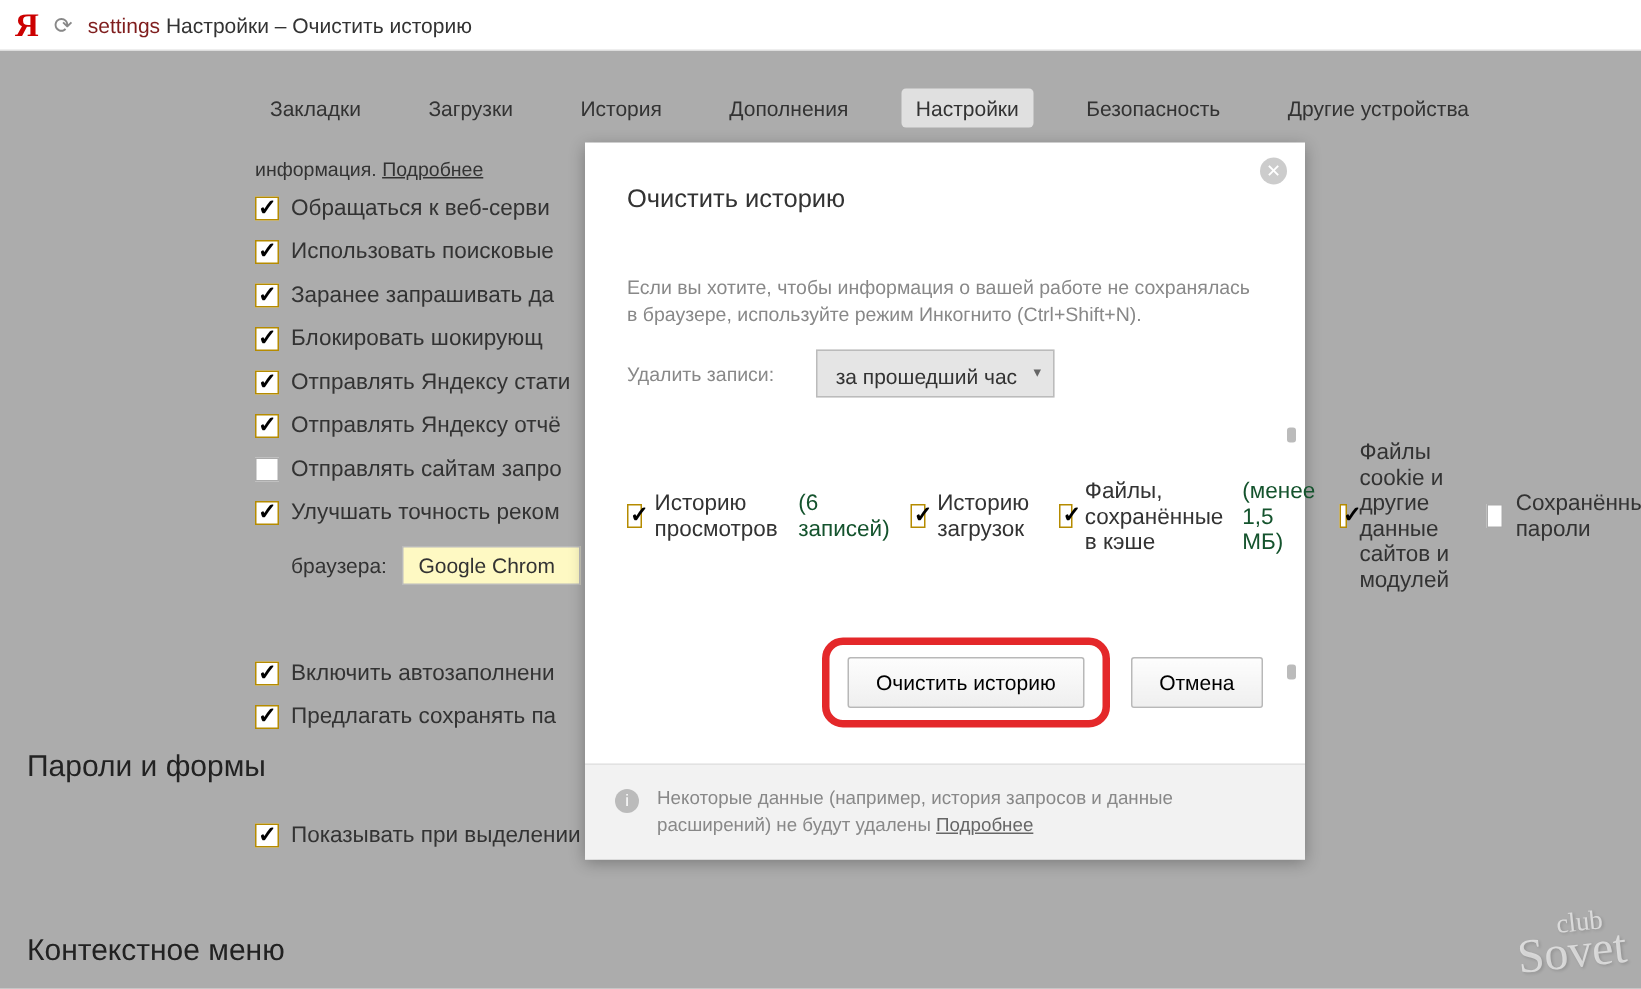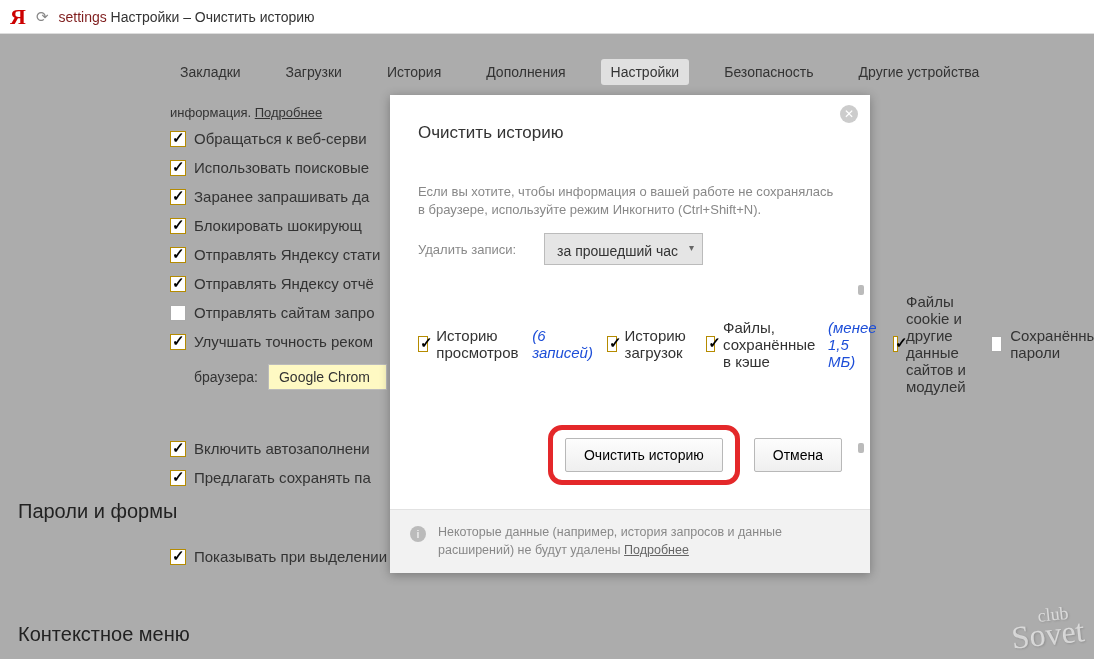--- a/index.html
+++ b/index.html
@@ -40,21 +40,21 @@
 .dialog { position: absolute; top: 95px; left: 390px; width: 480px; background: #fff; box-shadow: 0 2px 10px rgba(0,0,0,0.3); }
 .dlg-close { position: absolute; top: 10px; right: 12px; width: 18px; height: 18px; border-radius: 50%; background: #ccc; color: #fff; font-size: 12px; text-align: center; line-height: 18px; cursor: pointer; }
 .dlg-pad { padding: 28px 28px 10px 28px; }
 .dlg-title { font-size: 17px; color: #333; margin-bottom: 40px; }
 .dlg-note { font-size: 13px; color: #888; line-height: 1.4; margin-bottom: 14px; }
 .dlg-range { display: flex; align-items: center; gap: 28px; margin-bottom: 28px; font-size: 13px; color: #888; }
 .sel-range { border: 1px solid #bbb; padding: 9px 24px 5px 12px; position: relative; font-size: 14px; color: #333; background: #e5e5e5; }
 .sel-range .car { position: absolute; right: 8px; top: 8px; font-size: 10px; color: #666; }
 .dlg-checks { display: flex; flex-direction: row; gap: 14px; font-size: 14px; color: #333; }
 .dlg-checks .opt-row { margin-bottom: 0; }
-.gray { color: #1d4ed8; font-style: italic; }
+.gray { color: #14532d; }
 
 .dlg-scroll { position: absolute; right: 4px; top: 190px; bottom: 120px; width: 10px; }
 .dlg-scroll .thumb-top { position: absolute; top: 0; width: 6px; height: 10px; background: #bbb; right: 2px; border-radius: 2px; }
 .dlg-scroll .thumb-bot { position: absolute; bottom: 0; width: 6px; height: 10px; background: #bbb; right: 2px; border-radius: 2px; }
 
 .dlg-actions { display: flex; justify-content: flex-end; gap: 14px; padding: 20px 28px 24px; align-items: center; }
 .btn { border: 1px solid #b8b8b8; background: linear-gradient(#fdfdfd,#efefef); padding: 8px 18px; font-size: 14px; cursor: pointer; border-radius: 2px; }
 .highlight-box { border: 5px solid #e4282a; border-radius: 14px; padding: 8px 12px; display: inline-flex; }
 
 .dlg-footer { background: #f2f2f2; border-top: 1px solid #e2e2e2; padding: 14px 20px; display: flex; gap: 12px; font-size: 12.5px; color: #888; line-height: 1.4; }

